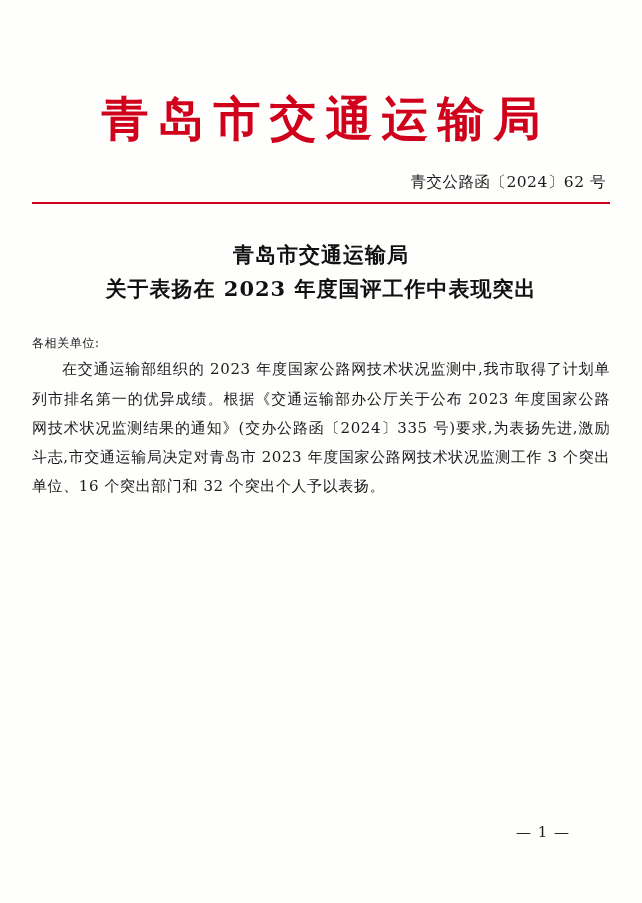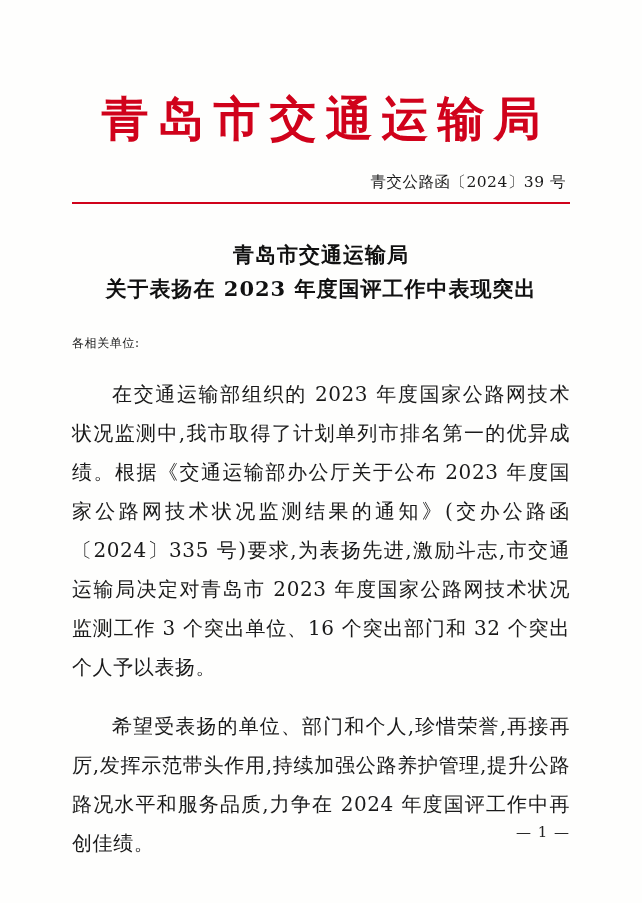--- a/index.html
+++ b/index.html
@@ -12,21 +12,21 @@
     background: #ffffff;
     font-family: "DejaVu Serif", "Liberation Serif", serif;
     color: #1a1a1a;
     overflow: hidden;
   }
   .page {
     position: relative;
     width: 642px;
     height: 903px;
     box-sizing: border-box;
-    padding: 0 72px;
+    padding: 0 32px;
     background: #fefefd;
   }
 
   
   .masthead {
     padding-top: 92px;
     text-align: center;
   }
   .masthead-title {
     font-family: "DejaVu Serif", "Liberation Serif", serif;
@@ -75,27 +75,27 @@
   
   .body-block {
     margin-top: 26px;
   }
   .salutation {
     font-size: 12px;
     line-height: 1.95;
     letter-spacing: 0.6px;
   }
   .para {
-    font-size: 20px;
+    font-size: 15px;
     line-height: 1.95;
     letter-spacing: 0.6px;
     text-align: justify;
     text-justify: inter-ideograph;
     text-indent: 2em;
-    margin-top: 20px;
+    margin-top: 0;
   }
 
   
   .page-number {
     position: absolute;
     right: 72px;
     bottom: 62px;
     font-size: 15px;
     letter-spacing: 1px;
     color: #222;
@@ -104,31 +104,30 @@
 </head>
 <body>
 
 <div class="page">
 
   <div class="masthead">
     <div class="masthead-title">青岛市交通运输局</div>
   </div>
 
   <div class="docnum-row">
-    <span class="docnum">青交公路函〔2024〕39 号</span>
+    <span class="docnum">青交公路函〔2024〕62 号</span>
   </div>
 
   <div class="red-rule"></div>
 
   <div class="title-block">
     <div class="title-line">青岛市交通运输局</div>
     <div class="title-line">关于表扬在 2023 年度国评工作中表现突出</div>
   </div>
 
   <div class="body-block">
     <div class="salutation">各相关单位:</div>
     <p class="para">在交通运输部组织的 2023 年度国家公路网技术状况监测中,我市取得了计划单列市排名第一的优异成绩。根据《交通运输部办公厅关于公布 2023 年度国家公路网技术状况监测结果的通知》(交办公路函〔2024〕335 号)要求,为表扬先进,激励斗志,市交通运输局决定对青岛市 2023 年度国家公路网技术状况监测工作 3 个突出单位、16 个突出部门和 32 个突出个人予以表扬。</p>
-    <p class="para">希望受表扬的单位、部门和个人,珍惜荣誉,再接再厉,发挥示范带头作用,持续加强公路养护管理,提升公路路况水平和服务品质,力争在 2024 年度国评工作中再创佳绩。</p>
   </div>
 
   <div class="page-number">— 1 —</div>
 
 </div>
 
 </body></html>

